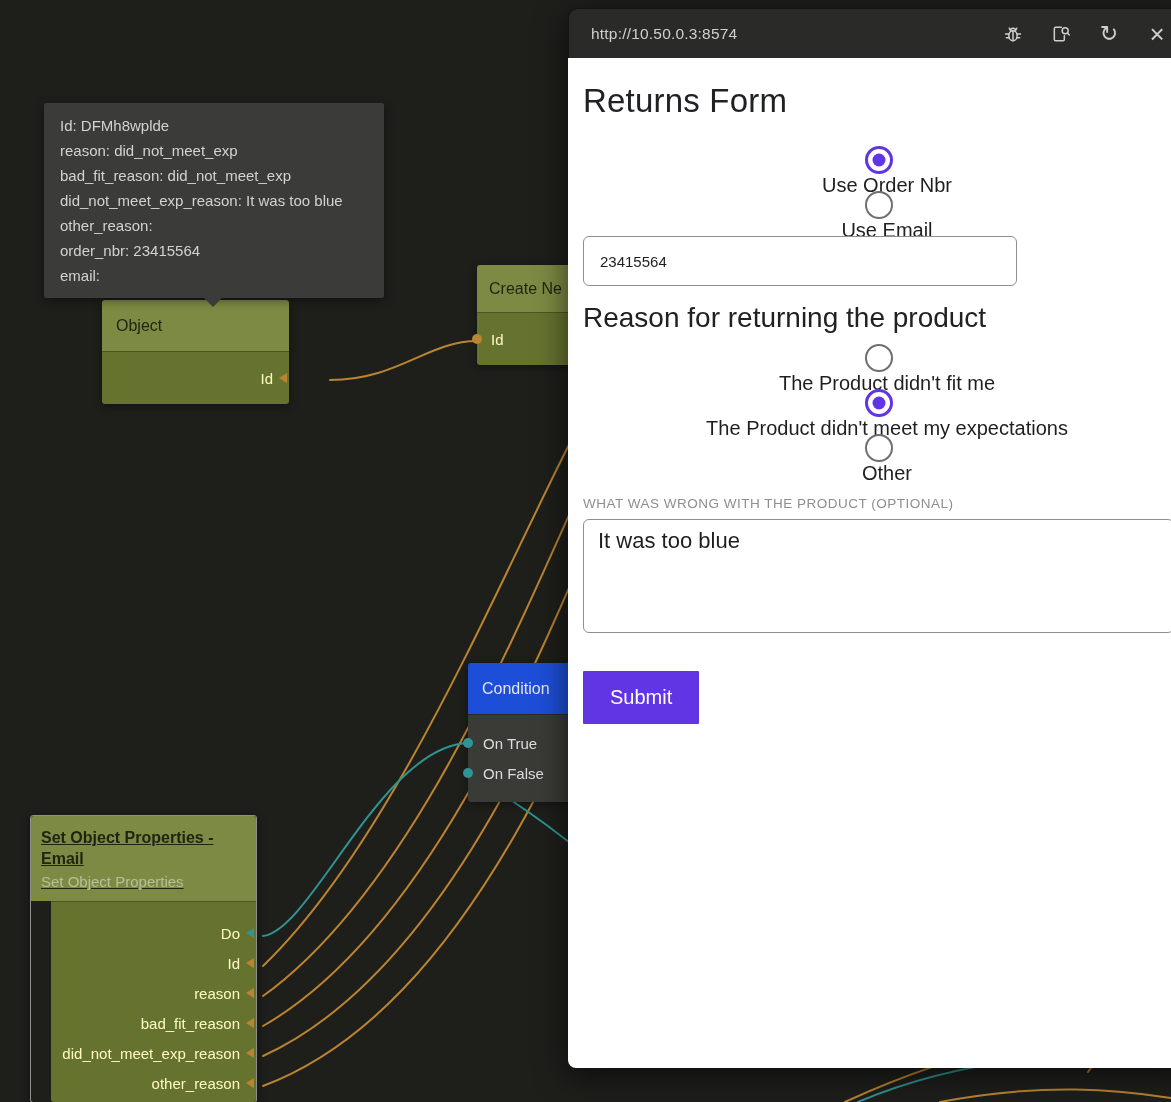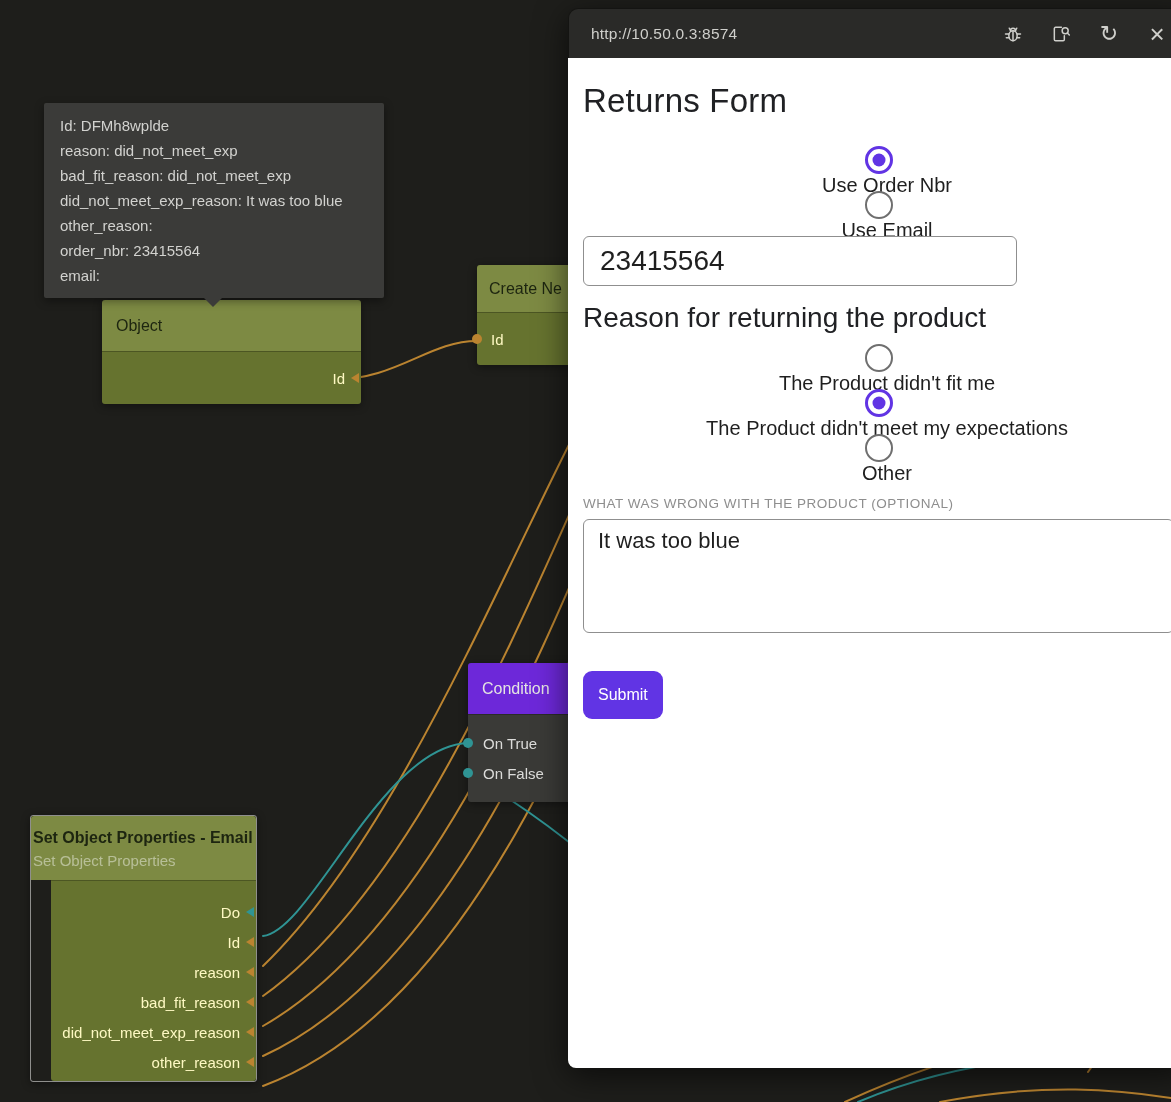--- a/index.html
+++ b/index.html
@@ -22,36 +22,36 @@
   .port-row.right{justify-content:flex-end;padding-right:16px;}
   .port-row.left{justify-content:flex-start;padding-left:14px;}
   .arr{position:absolute;width:0;height:0;top:50%;margin-top:-5px;
        border-top:5px solid transparent;border-bottom:5px solid transparent;}
   .arr.orange{border-right:8px solid #bb8430;right:2px;}
   .arr.teal{border-right:8px solid #2f9494;right:2px;}
   .dot{position:absolute;left:-5px;top:50%;margin-top:-5px;width:10px;height:10px;border-radius:50%;}
   .dot.orange{background:#bb8430;}
   .dot.teal{background:#2f9494;}
 
-  .node-object{left:102px;top:300px;width:259px;}
+  .node-object{left:102px;top:300px;width:187px;}
   .node-object .node-body{height:52px;}
   .node-object .port-row{height:52px;}
 
   .node-create{left:477px;top:265px;width:180px;}
   .node-create .node-header{padding:13px 12px;}
   .node-create .node-body{height:52px;}
   .node-create .port-row{height:52px;}
 
   .node-condition{left:468px;top:663px;width:152px;}
-  .node-condition .node-header{background:#6d28d9;color:#e4e4e2;}
+  .node-condition .node-header{background:#1d4ed8;color:#e4e4e2;}
   .node-condition .node-body{background:#3a3a37;padding:13px 0 14px;}
   .node-condition .port-row{color:#dcdcda;padding-left:15px;}
 
   .node-setprops{left:30px;top:815px;width:225px;border:1px solid rgba(255,255,255,.5);}
-  .node-setprops .node-header{padding:11px 2px 9px;}
+  .node-setprops .node-header{padding:11px 10px 9px;text-decoration:underline;}
   .node-setprops .sp-title{font-weight:700;}
   .node-setprops .sp-subtitle{font-weight:400;font-size:15px;color:rgba(255,255,255,.45);margin-top:2px;}
   .node-setprops .node-body{padding:16px 0 4px;margin-left:20px;}
 
   
   .tooltip{position:absolute;left:44px;top:103px;width:340px;z-index:3;background:#3b3b39;
            color:#d2d2cf;font-size:15px;line-height:25px;padding:10px 16px;border-radius:2px;
            box-shadow:0 3px 10px rgba(0,0,0,.4);box-sizing:border-box;}
   .tooltip-arrow{position:absolute;left:160px;bottom:-9px;width:0;height:0;
                  border-left:9px solid transparent;border-right:9px solid transparent;
@@ -74,29 +74,29 @@
 
   .form-title{font-size:33px;font-weight:500;color:#202124;margin:24px 0 26px;letter-spacing:.2px;}
   .radio-row{display:flex;align-items:center;margin:9px 0;height:36px;cursor:pointer;flex-direction:column;}
   .radio{width:28px;height:28px;flex:0 0 28px;border-radius:50%;border:2.5px solid #6f6f6f;
          box-sizing:border-box;position:relative;background:#fff;}
   .radio.selected{border:3px solid #6134e4;}
   .radio.selected::after{content:"";position:absolute;left:50%;top:50%;transform:translate(-50%,-50%);
          width:13px;height:13px;border-radius:50%;background:#6134e4;}
   .radio-label{margin-left:17px;font-size:20px;color:#1f1f1f;}
   .field-label{font-size:13.5px;color:#8e8e8e;letter-spacing:.5px;margin:26px 0 8px;}
-  .text-input{width:434px;height:50px;border:1.6px solid #8f8f8f;border-radius:6px;font-size:28px;
+  .text-input{width:434px;height:50px;border:1.6px solid #8f8f8f;border-radius:6px;font-size:15px;
          padding:0 16px;color:#1f1f1f;font-family:"Liberation Sans",sans-serif;box-sizing:border-box;
          background:#fff;}
   .section-title{font-size:28px;font-weight:400;color:#202124;margin:16px 0 10px;}
   .textarea{width:100%;height:114px;border:1.6px solid #8f8f8f;border-radius:6px;font-size:22px;
          padding:8px 14px;color:#1f1f1f;font-family:"Liberation Sans",sans-serif;box-sizing:border-box;
          resize:none;background:#fff;}
-  .submit-btn{margin-top:34px;background:#6134e4;color:#ffffff;border:none;border-radius:9px;
-         font-size:16px;font-weight:500;padding:15px 15px;font-family:"Liberation Sans",sans-serif;
+  .submit-btn{margin-top:34px;background:#6134e4;color:#ffffff;border:none;border-radius:1px;
+         font-size:20px;font-weight:500;padding:15px 27px;font-family:"Liberation Sans",sans-serif;
          cursor:pointer;}
 </style>
 </head>
 <body>
 
 <div class="stage">
 
   <svg class="wires" width="1171" height="1102" viewBox="0 0 1171 1102">
     <path class="orange" d="M 477 341 C 428 341 398 380 330 380"></path>
     <path class="orange" d="M 620 355 C 540 470 420 815 263 966"></path>

